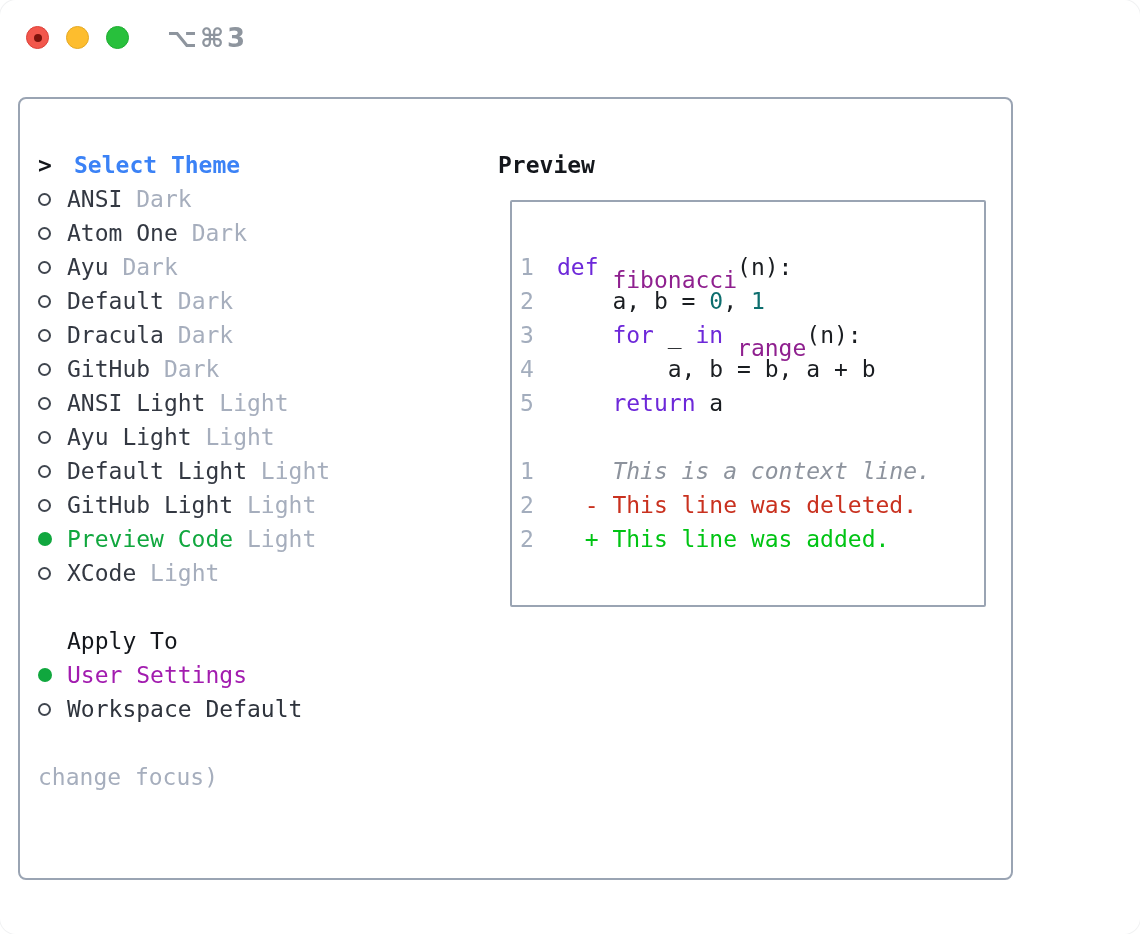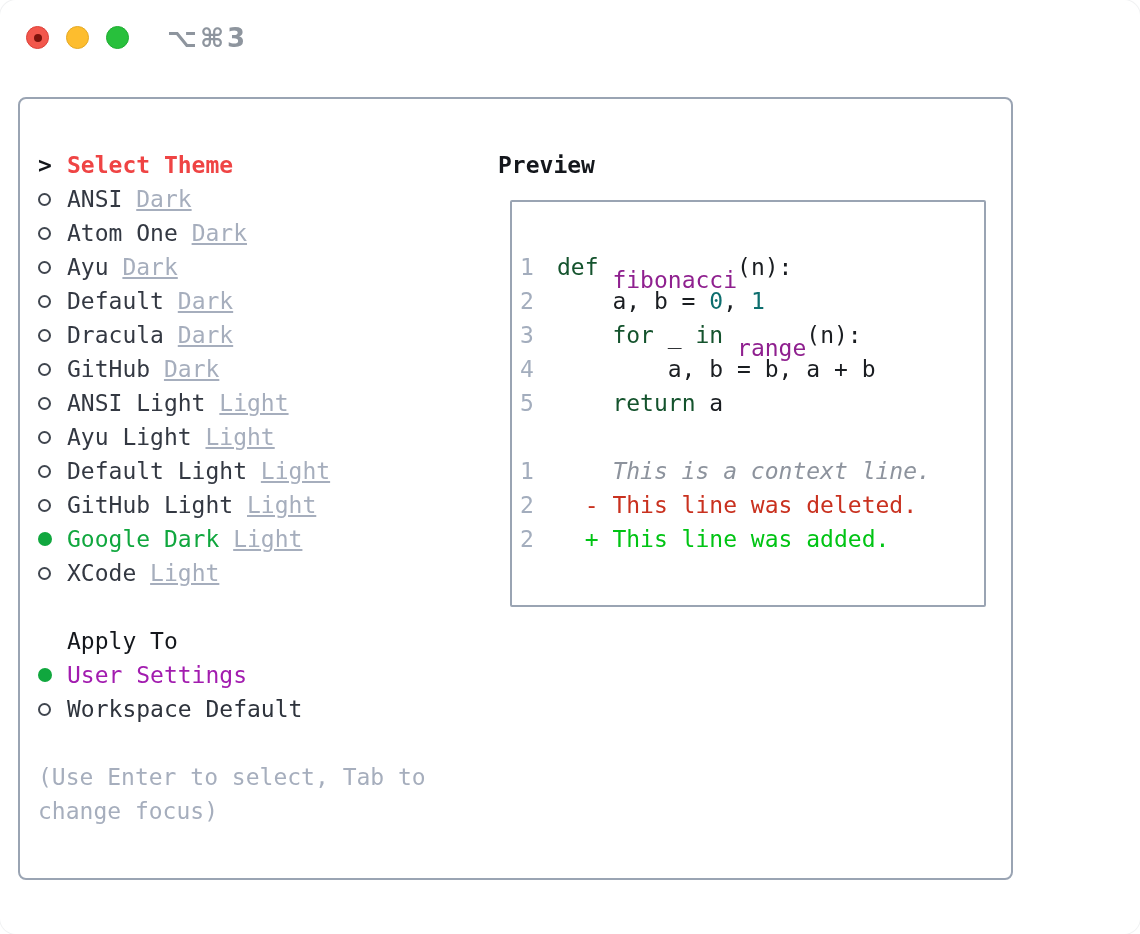--- a/index.html
+++ b/index.html
@@ -75,35 +75,35 @@
     font-size: 23px;
     color: #333842;
   }
   .bullet-slot {
     width: 29px;
     display: flex;
     align-items: center;
     flex: none;
   }
   .cursor-glyph { font-weight: bold; color: #14171c; }
-  .heading-text { font-weight: bold; color: #ef4444; }
+  .heading-text { font-weight: bold; color: #3b82f6; margin-left: 7px; }
   .radio-ring {
     width: 13px; height: 13px;
     border-radius: 50%;
     border: 2px solid #40464f;
     box-sizing: border-box;
   }
   .radio-dot {
     width: 14px; height: 14px;
     border-radius: 50%;
     background: #10a73e;
   }
   .theme-name { color: #333842; }
   .theme-name.selected { color: #10a73e; }
-  .theme-variant { color: #a6aebd; margin-left: 1ch; text-decoration: underline; }
+  .theme-variant { color: #a6aebd; margin-left: 1ch; }
   .apply-heading { color: #14171c; padding-left: 29px; }
   .option-label { color: #2e333c; }
   .option-label.selected { color: #a21caf; }
   .hint-line {
     height: 34px;
     display: flex;
     align-items: center;
     color: #a6aebd;
     white-space: pre;
   }
@@ -127,21 +127,21 @@
     border: 2px solid #9aa4b3;
     border-radius: 2px;
     background: #ffffff;
     padding-top: 48px;
     padding-left: 8px;
     overflow: hidden;
   }
   .code-line { height: 34px; display: flex; align-items: center; font-size: 23px; white-space: pre; }
   .ln { width: 37px; flex: none; color: #a3adbd; }
   .tok-plain    { color: #1a1d21; }
-  .tok-keyword  { color: #14532d; }
+  .tok-keyword  { color: #6d28d9; }
   .tok-function { color: #8f208f; margin-top: 25px; }
   .tok-literal  { color: #0d6e6e; }
   .diff-context { color: #8d939d; font-style: italic; }
   .diff-deleted { color: #c9311f; }
   .diff-added   { color: #00c414; }
 </style>
 </head>
 <body>
 
 <div class="window">
@@ -168,38 +168,37 @@
           <div class="row"><span class="bullet-slot"><span class="radio-ring"></span></span><span class="theme-name">ANSI</span><span class="theme-variant">Dark</span></div>
           <div class="row"><span class="bullet-slot"><span class="radio-ring"></span></span><span class="theme-name">Atom One</span><span class="theme-variant">Dark</span></div>
           <div class="row"><span class="bullet-slot"><span class="radio-ring"></span></span><span class="theme-name">Ayu</span><span class="theme-variant">Dark</span></div>
           <div class="row"><span class="bullet-slot"><span class="radio-ring"></span></span><span class="theme-name">Default</span><span class="theme-variant">Dark</span></div>
           <div class="row"><span class="bullet-slot"><span class="radio-ring"></span></span><span class="theme-name">Dracula</span><span class="theme-variant">Dark</span></div>
           <div class="row"><span class="bullet-slot"><span class="radio-ring"></span></span><span class="theme-name">GitHub</span><span class="theme-variant">Dark</span></div>
           <div class="row"><span class="bullet-slot"><span class="radio-ring"></span></span><span class="theme-name">ANSI Light</span><span class="theme-variant">Light</span></div>
           <div class="row"><span class="bullet-slot"><span class="radio-ring"></span></span><span class="theme-name">Ayu Light</span><span class="theme-variant">Light</span></div>
           <div class="row"><span class="bullet-slot"><span class="radio-ring"></span></span><span class="theme-name">Default Light</span><span class="theme-variant">Light</span></div>
           <div class="row"><span class="bullet-slot"><span class="radio-ring"></span></span><span class="theme-name">GitHub Light</span><span class="theme-variant">Light</span></div>
-          <div class="row"><span class="bullet-slot"><span class="radio-dot"></span></span><span class="theme-name selected">Google Dark</span><span class="theme-variant">Light</span></div>
+          <div class="row"><span class="bullet-slot"><span class="radio-dot"></span></span><span class="theme-name selected">Preview Code</span><span class="theme-variant">Light</span></div>
           <div class="row"><span class="bullet-slot"><span class="radio-ring"></span></span><span class="theme-name">XCode</span><span class="theme-variant">Light</span></div>
         </div>
 
       <div class="spacer"></div>
 
       <div class="row">
         <span class="apply-heading">Apply To</span>
       </div>
 
       <div id="apply-options">
           <div class="row"><span class="bullet-slot"><span class="radio-dot"></span></span><span class="option-label selected">User Settings</span></div>
           <div class="row"><span class="bullet-slot"><span class="radio-ring"></span></span><span class="option-label">Workspace Default</span></div>
         </div>
 
       <div class="spacer"></div>
 
-      <div class="hint-line">(Use Enter to select, Tab to</div>
       <div class="hint-line">change focus)</div>
     </div>
 
     <div class="preview-heading">Preview</div>
 
     <div class="preview-box">
       <div id="code-lines">
           <div class="code-line"><span class="ln">1</span><span class="tok-keyword">def</span><span class="tok-plain"> </span><span class="tok-function">fibonacci</span><span class="tok-plain">(n):</span></div>
           <div class="code-line"><span class="ln">2</span><span class="tok-plain">    a, b = </span><span class="tok-literal">0</span><span class="tok-plain">, </span><span class="tok-literal">1</span></div>
           <div class="code-line"><span class="ln">3</span><span class="tok-plain">    </span><span class="tok-keyword">for</span><span class="tok-plain"> _ </span><span class="tok-keyword">in</span><span class="tok-plain"> </span><span class="tok-function">range</span><span class="tok-plain">(n):</span></div>

